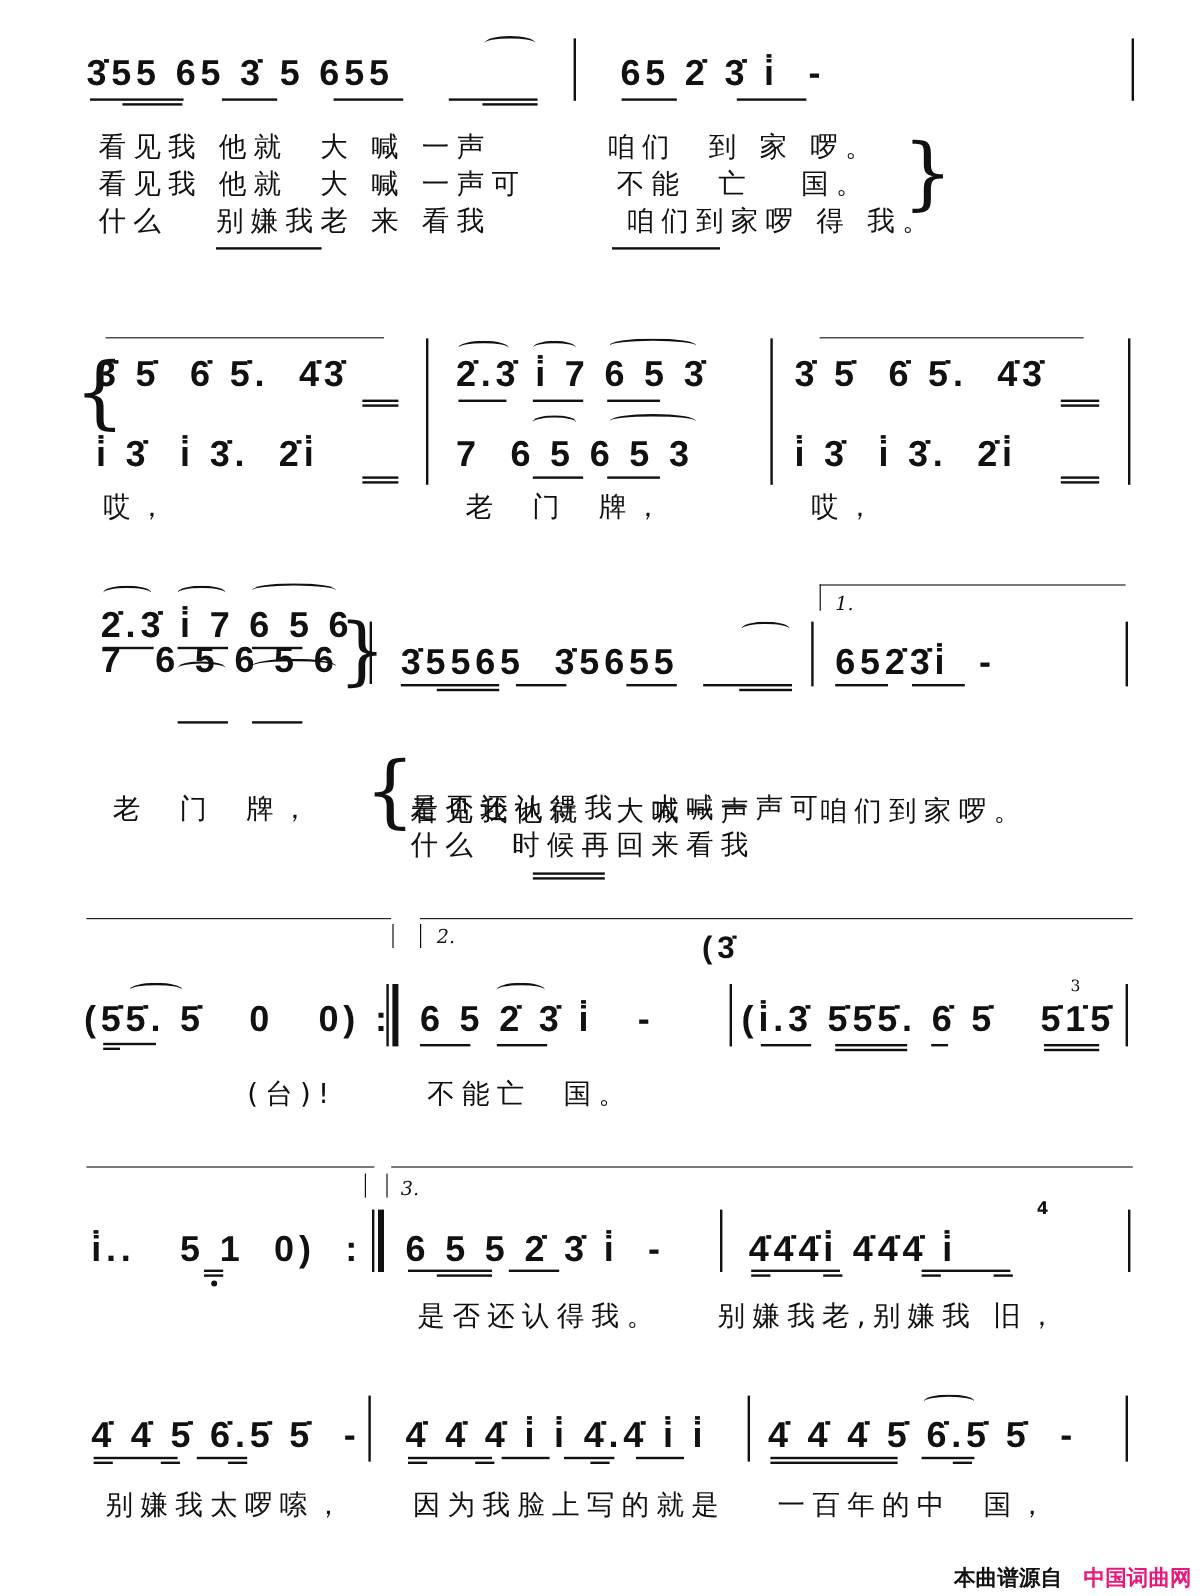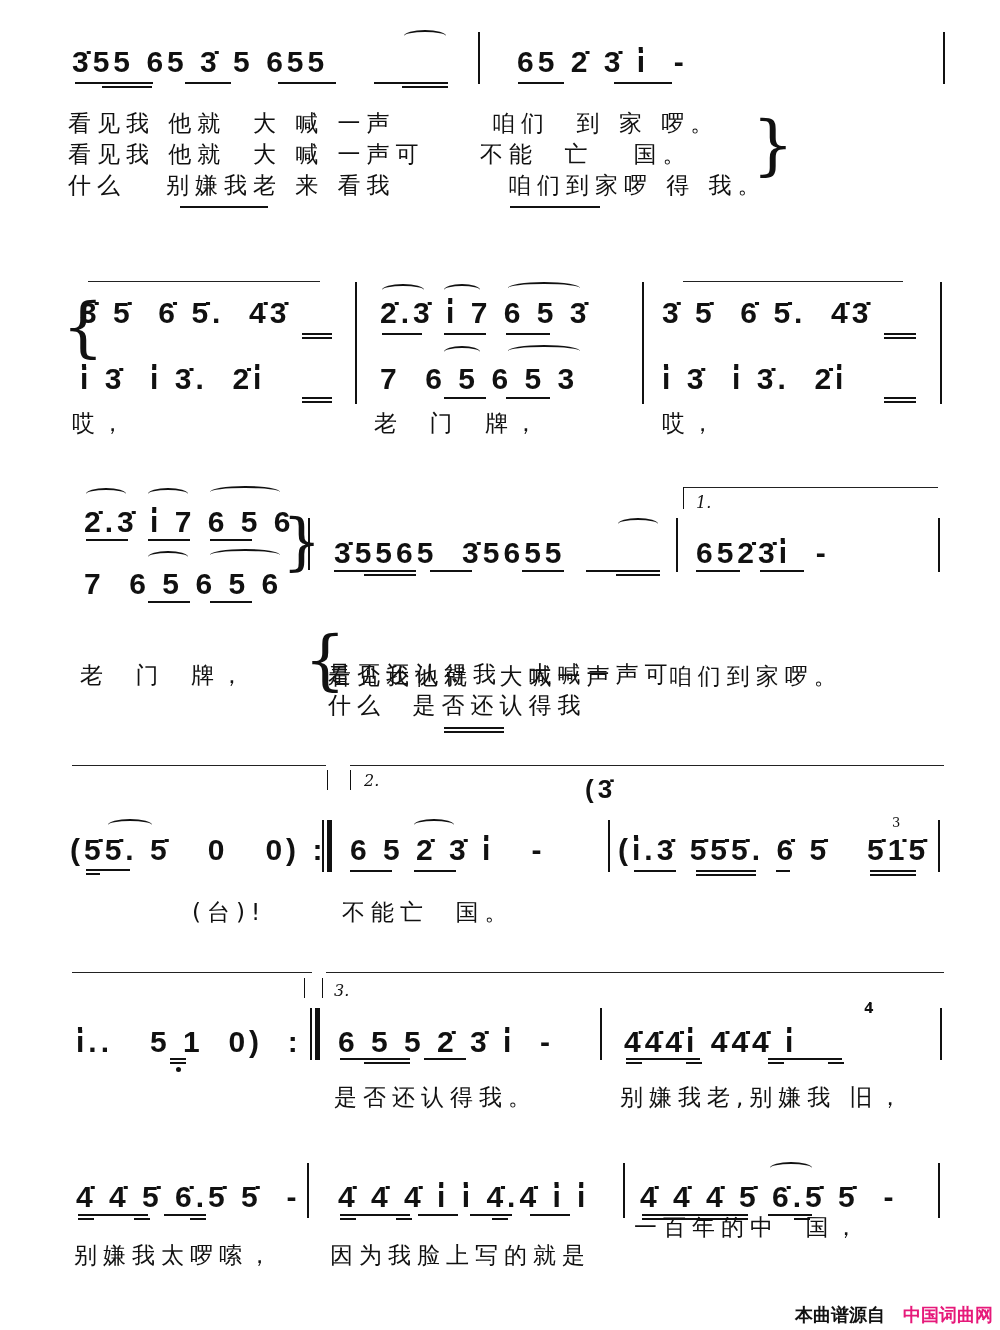--- a/index.html
+++ b/index.html
@@ -2,21 +2,21 @@
 <html><head>
 <meta charset="utf-8">
 <style>
   html,body{margin:0;padding:0;background:#fff;}
   body{width:1000px;height:1330px;position:relative;overflow:hidden;
        font-family:"DejaVu Sans","Liberation Sans",sans-serif;color:#111;}
   .abs{position:absolute;}
   .notes{position:absolute;font-family:"Liberation Sans","DejaVu Sans",sans-serif;
          font-weight:bold;font-size:30px;letter-spacing:4px;white-space:pre;line-height:34px;}
   .lyric{position:absolute;font-family:"DejaVu Sans",sans-serif;font-size:23px;
-         letter-spacing:6px;white-space:pre;line-height:31px;}
+         letter-spacing:6px;white-space:pre;line-height:31px;margin-left:14px;}
   .bar{position:absolute;width:2px;background:#111;}
   .thickbar{position:absolute;width:5px;background:#111;}
   .uline{position:absolute;height:2px;background:#111;}
   .hline{position:absolute;height:1px;background:#222;}
   .slur{position:absolute;border-top:2px solid #111;border-radius:50% 50% 0 0;height:10px;}
   .brace{position:absolute;font-family:"DejaVu Serif",serif;font-weight:normal;}
   .volta-num{position:absolute;font-family:"DejaVu Serif",serif;font-style:italic;font-size:16px;}
   .footer{position:absolute;font-family:"DejaVu Sans",sans-serif;font-weight:bold;font-size:18px;}
 </style>
 </head>
@@ -34,21 +34,21 @@
   <div class="bar" style="left:478px;top:32px;height:52px;"></div>
   <div class="notes" style="left:517px;top:45px;">65 2̇ 3̇ i̇  -</div>
   <div class="uline" style="left:518px;top:82px;width:46px;"></div>
   <div class="uline" style="left:614px;top:82px;width:58px;"></div>
   <div class="bar" style="left:943px;top:32px;height:52px;"></div>
 
   <div class="lyric" style="left:68px;top:108px;">看见我 他就  大 喊 一声</div>
   <div class="lyric" style="left:68px;top:139px;">看见我 他就  大 喊 一声可</div>
   <div class="lyric" style="left:68px;top:170px;">什么   别嫌我老 来 看我</div>
   <div class="lyric" style="left:492px;top:108px;">咱们  到 家 啰。</div>
-  <div class="lyric" style="left:480px;top:139px;">不能  亡   国。</div>
+  <div class="lyric" style="left:500px;top:139px;">不能  亡   国。</div>
   <div class="lyric" style="left:508px;top:170px;">咱们到家啰 得 我。</div>
   <div class="brace" style="left:752px;top:110px;font-size:66px;line-height:70px;">}</div>
   <div class="uline" style="left:180px;top:206px;width:88px;"></div>
   <div class="uline" style="left:510px;top:206px;width:90px;"></div>
 </div>
 
 <div>
   <div class="hline" style="left:88px;top:281px;width:232px;"></div>
   <div class="hline" style="left:683px;top:281px;width:220px;"></div>
   <div class="brace" style="left:62px;top:292px;font-size:66px;line-height:70px;">{</div>
@@ -83,21 +83,21 @@
   <div class="uline" style="left:884px;top:401px;width:32px;"></div>
   <div class="bar" style="left:940px;top:282px;height:122px;"></div>
 
   <div class="lyric" style="left:72px;top:408px;">哎，</div>
   <div class="lyric" style="left:374px;top:408px;">老  门  牌，</div>
   <div class="lyric" style="left:662px;top:408px;">哎，</div>
 </div>
 
 <div>
   <div class="notes" style="left:84px;top:505px;">2̇.3̇ i̇ 7 6 5 6</div>
-  <div class="notes" style="left:84px;top:567px;">7  6 5 6 5 6</div>
+  <div class="notes" style="left:84px;top:534px;">7  6 5 6 5 6</div>
   <div class="slur" style="left:86px;top:488px;width:40px;"></div>
   <div class="slur" style="left:148px;top:488px;width:40px;"></div>
   <div class="slur" style="left:210px;top:486px;width:70px;"></div>
   <div class="slur" style="left:148px;top:551px;width:40px;"></div>
   <div class="slur" style="left:210px;top:549px;width:70px;"></div>
   <div class="uline" style="left:86px;top:539px;width:42px;"></div>
   <div class="uline" style="left:148px;top:539px;width:42px;"></div>
   <div class="uline" style="left:210px;top:539px;width:42px;"></div>
   <div class="uline" style="left:148px;top:601px;width:42px;"></div>
   <div class="uline" style="left:210px;top:601px;width:42px;"></div>
@@ -119,21 +119,21 @@
   <div class="volta-num" style="left:696px;top:493px;">1.</div>
   <div class="notes" style="left:696px;top:536px;">652̇3̇i̇  -</div>
   <div class="uline" style="left:696px;top:570px;width:44px;"></div>
   <div class="uline" style="left:760px;top:570px;width:44px;"></div>
   <div class="bar" style="left:938px;top:518px;height:54px;"></div>
 
   <div class="lyric" style="left:80px;top:660px;">老  门  牌，</div>
   <div class="brace" style="left:304px;top:624px;font-size:66px;line-height:72px;">{</div>
   <div class="lyric" style="left:328px;top:661px;">看见我他就  大喊一声    咱们到家啰。</div>
   <div class="lyric" style="left:328px;top:659px;">是否还认得我  大喊一声可</div>
-  <div class="lyric" style="left:328px;top:690px;">什么  是否还认得我</div>
+  <div class="lyric" style="left:328px;top:690px;">什么  时候再回来看我</div>
   <div class="uline" style="left:444px;top:727px;width:60px;"></div>
   <div class="uline" style="left:444px;top:731px;width:60px;"></div>
 </div>
 
 <div>
   <div class="hline" style="left:72px;top:765px;width:254px;"></div>
   <div class="hline" style="left:350px;top:765px;width:594px;"></div>
   <div class="bar" style="left:327px;top:770px;height:20px;width:1px;"></div>
   <div class="bar" style="left:350px;top:770px;height:20px;width:1px;"></div>
   <div class="volta-num" style="left:364px;top:771px;">2.</div>
@@ -190,21 +190,21 @@
   <div class="abs" style="left:864px;top:1000px;font-size:14px;font-weight:bold;">4̇</div>
   <div class="uline" style="left:626px;top:1058px;width:74px;"></div>
   <div class="uline" style="left:626px;top:1062px;width:16px;"></div>
   <div class="uline" style="left:686px;top:1062px;width:16px;"></div>
   <div class="uline" style="left:768px;top:1058px;width:74px;"></div>
   <div class="uline" style="left:768px;top:1062px;width:16px;"></div>
   <div class="uline" style="left:828px;top:1062px;width:16px;"></div>
   <div class="bar" style="left:940px;top:1008px;height:52px;"></div>
 
   <div class="lyric" style="left:334px;top:1082px;">是否还认得我。</div>
-  <div class="lyric" style="left:620px;top:1082px;">别嫌我老,别嫌我 旧，</div>
+  <div class="lyric" style="left:584px;top:1082px;">别嫌我老,别嫌我 旧，</div>
 </div>
 
 <div>
   <div class="notes" style="left:76px;top:1180px;">4̇ 4̇ 5̇ 6̇.5̇ 5̇  -</div>
   <div class="uline" style="left:78px;top:1214px;width:70px;"></div>
   <div class="uline" style="left:78px;top:1218px;width:16px;"></div>
   <div class="uline" style="left:134px;top:1218px;width:16px;"></div>
   <div class="uline" style="left:164px;top:1214px;width:42px;"></div>
   <div class="uline" style="left:190px;top:1218px;width:16px;"></div>
   <div class="bar" style="left:307px;top:1163px;height:55px;"></div>
@@ -222,17 +222,17 @@
   <div class="notes" style="left:640px;top:1180px;">4̇ 4̇ 4̇ 5̇ 6̇.5̇ 5̇  -</div>
   <div class="slur" style="left:770px;top:1162px;width:42px;"></div>
   <div class="uline" style="left:642px;top:1214px;width:106px;"></div>
   <div class="uline" style="left:642px;top:1218px;width:106px;"></div>
   <div class="uline" style="left:768px;top:1214px;width:44px;"></div>
   <div class="uline" style="left:794px;top:1218px;width:16px;"></div>
   <div class="bar" style="left:938px;top:1163px;height:55px;"></div>
 
   <div class="lyric" style="left:74px;top:1240px;">别嫌我太啰嗦，</div>
   <div class="lyric" style="left:330px;top:1240px;">因为我脸上写的就是</div>
-  <div class="lyric" style="left:634px;top:1212px;">一百年的中  国，</div>
+  <div class="lyric" style="left:634px;top:1240px;">一百年的中  国，</div>
 </div>
 
 <div class="footer" style="left:795px;top:1303px;color:#111;">本曲谱源自</div>
 <div class="footer" style="left:903px;top:1303px;color:#e6197a;">中国词曲网</div>
 
 </body></html>

